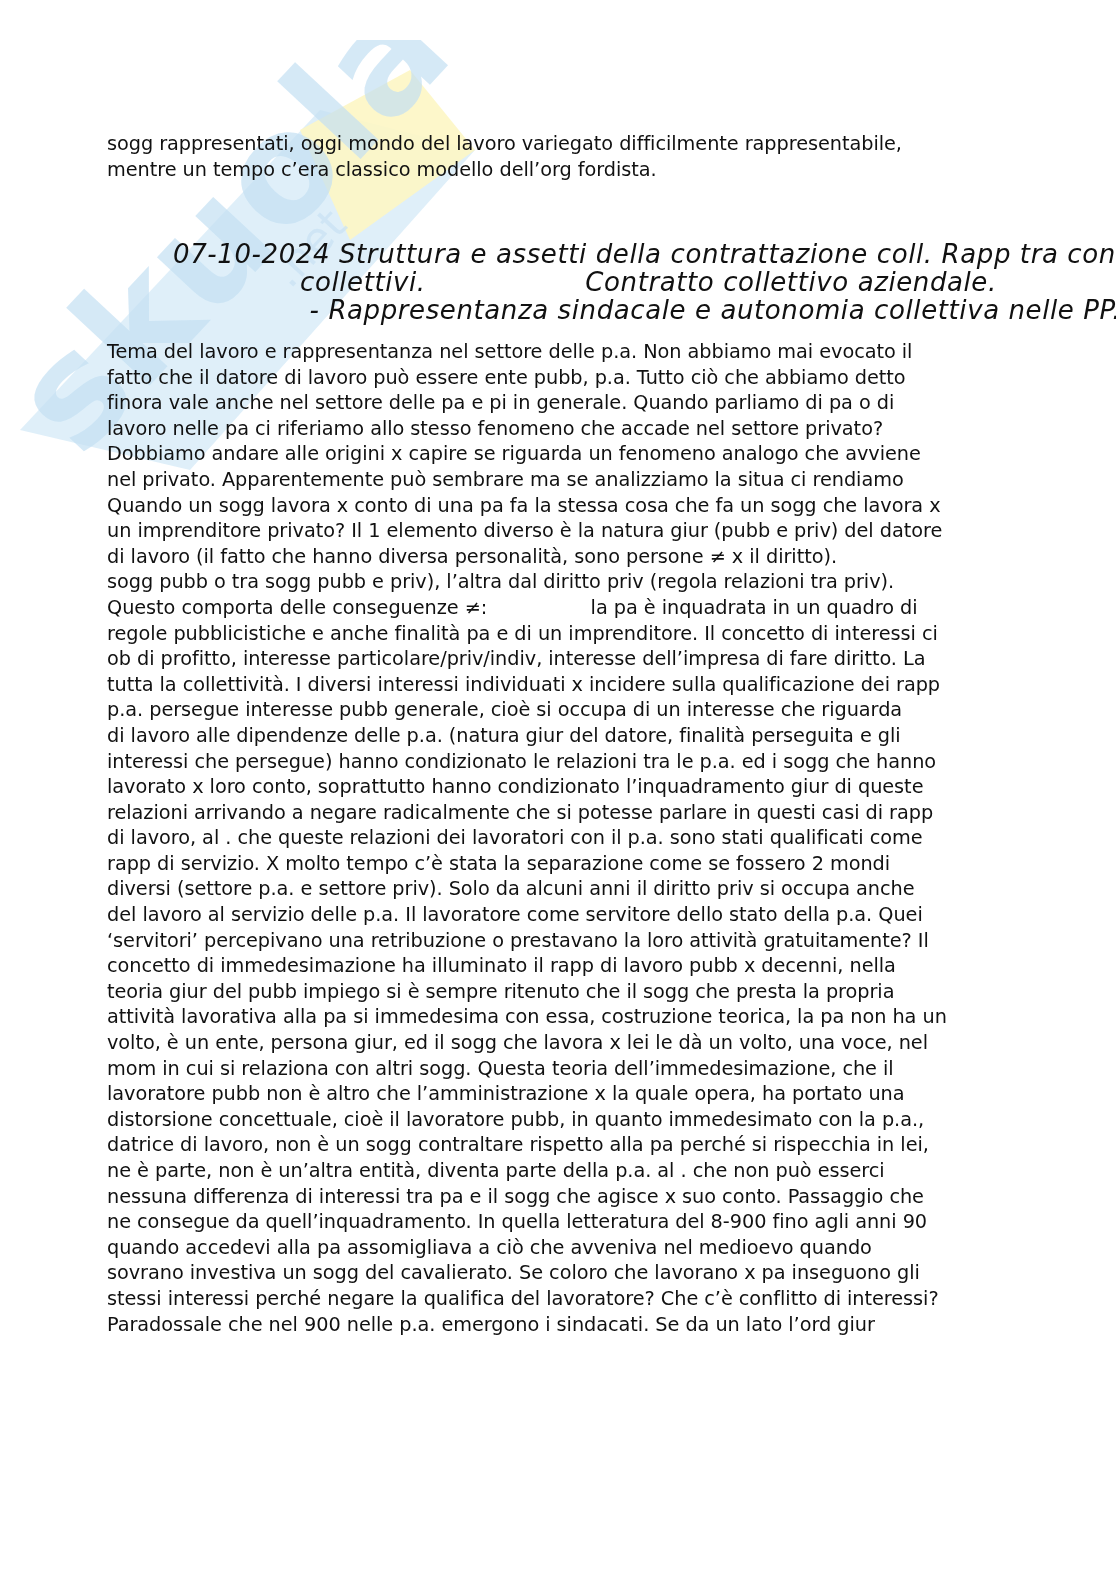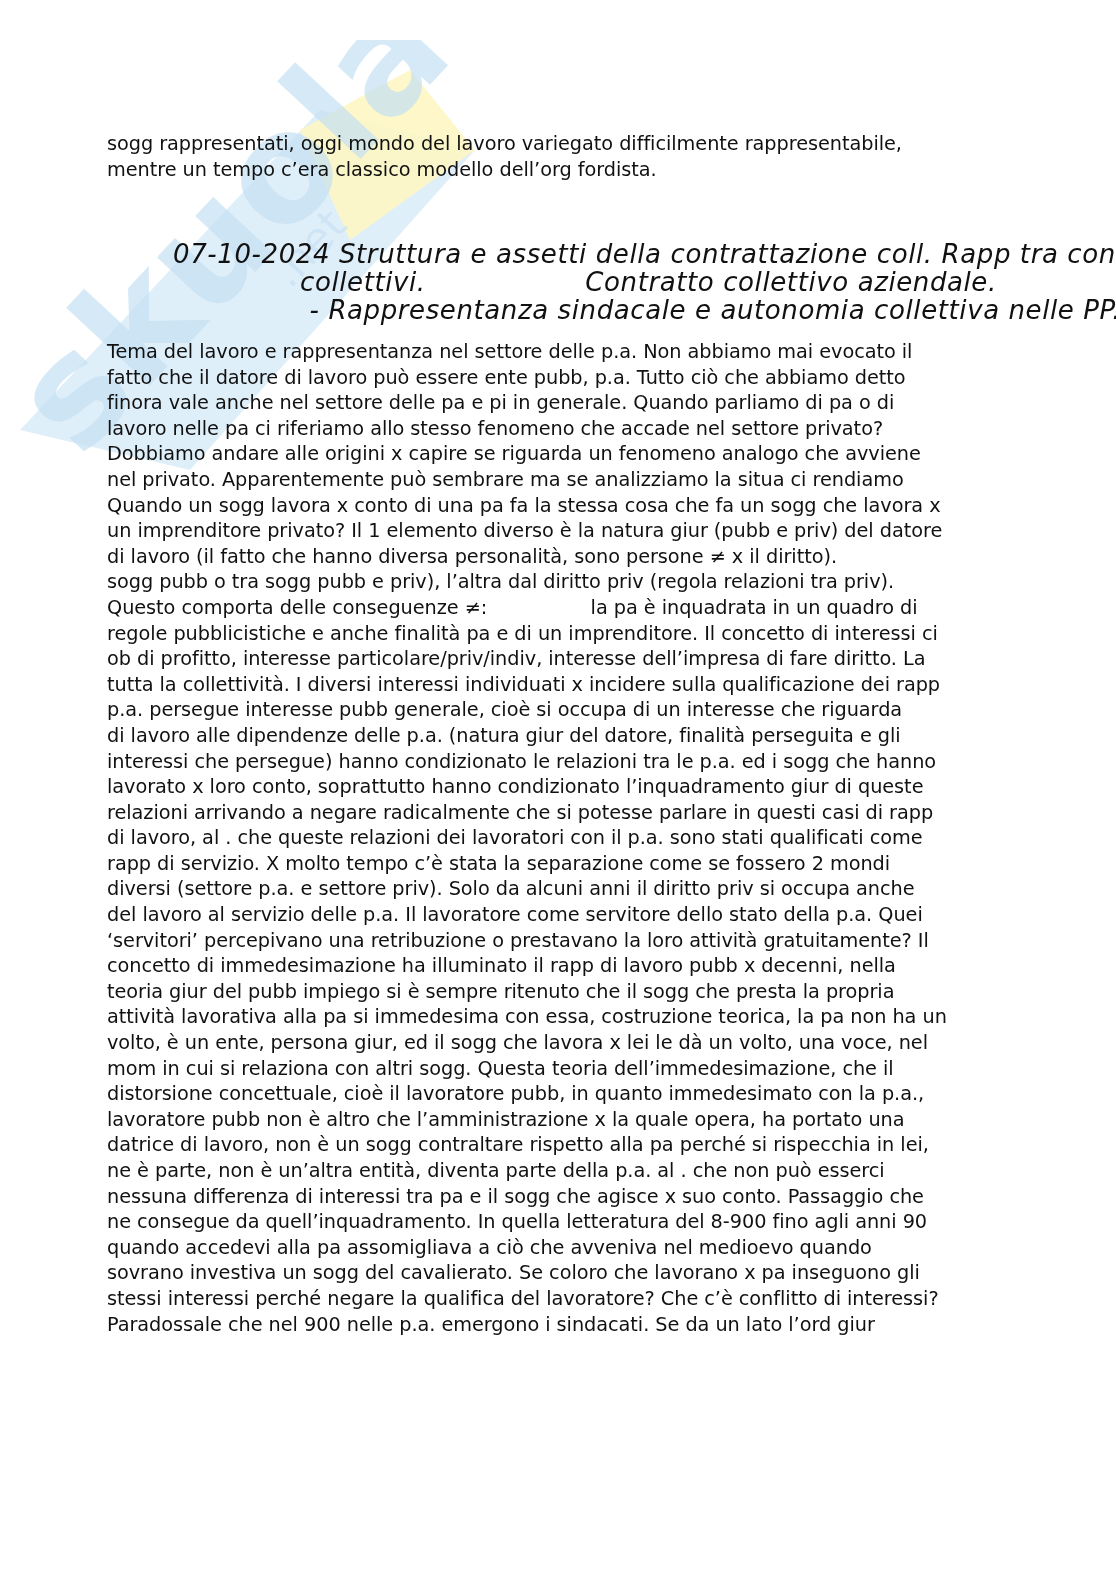--- a/index.html
+++ b/index.html
@@ -70,22 +70,22 @@
       <div class="line">di lavoro, al . che queste relazioni dei lavoratori con il p.a. sono stati qualificati come</div>
       <div class="line">rapp di servizio. X molto tempo c’è stata la separazione come se fossero 2 mondi</div>
       <div class="line">diversi (settore p.a. e settore priv). Solo da alcuni anni il diritto priv si occupa anche</div>
       <div class="line">del lavoro al servizio delle p.a. Il lavoratore come servitore dello stato della p.a. Quei</div>
       <div class="line">‘servitori’ percepivano una retribuzione o prestavano la loro attività gratuitamente? Il</div>
       <div class="line">concetto di immedesimazione ha illuminato il rapp di lavoro pubb x decenni, nella</div>
       <div class="line">teoria giur del pubb impiego si è sempre ritenuto che il sogg che presta la propria</div>
       <div class="line">attività lavorativa alla pa si immedesima con essa, costruzione teorica, la pa non ha un</div>
       <div class="line">volto, è un ente, persona giur, ed il sogg che lavora x lei le dà un volto, una voce, nel</div>
       <div class="line">mom in cui si relaziona con altri sogg. Questa teoria dell’immedesimazione, che il</div>
+      <div class="line">lavoratore pubb non è altro che l’amministrazione x la quale opera, ha portato una</div>
       <div class="line">distorsione concettuale, cioè il lavoratore pubb, in quanto immedesimato con la p.a.,</div>
-      <div class="line">lavoratore pubb non è altro che l’amministrazione x la quale opera, ha portato una</div>
       <div class="line">datrice di lavoro, non è un sogg contraltare rispetto alla pa perché si rispecchia in lei,</div>
       <div class="line">ne è parte, non è un’altra entità, diventa parte della p.a. al . che non può esserci</div>
       <div class="line">nessuna differenza di interessi tra pa e il sogg che agisce x suo conto. Passaggio che</div>
       <div class="line">ne consegue da quell’inquadramento. In quella letteratura del 8-900 fino agli anni 90</div>
       <div class="line">quando accedevi alla pa assomigliava a ciò che avveniva nel medioevo quando</div>
       <div class="line">sovrano investiva un sogg del cavalierato. Se coloro che lavorano x pa inseguono gli</div>
       <div class="line">stessi interessi perché negare la qualifica del lavoratore? Che c’è conflitto di interessi?</div>
       <div class="line">Paradossale che nel 900 nelle p.a. emergono i sindacati. Se da un lato l’ord giur</div>
     </div>
 

